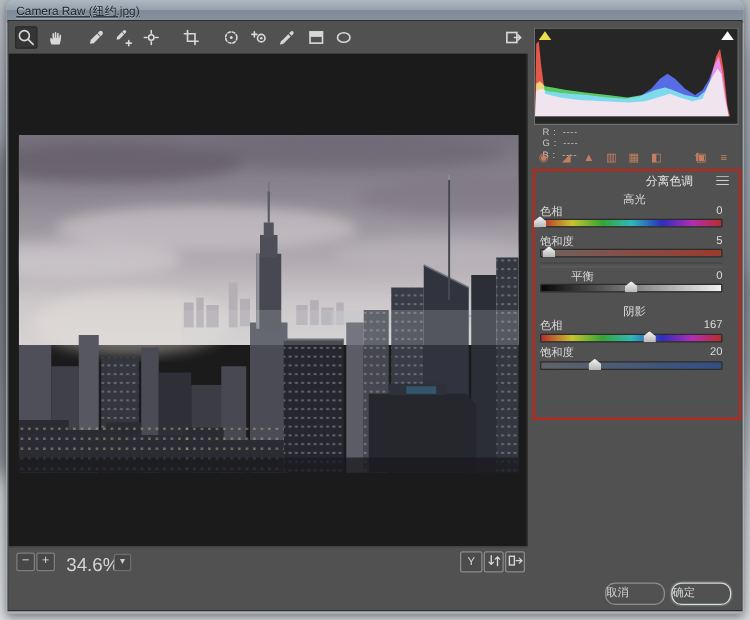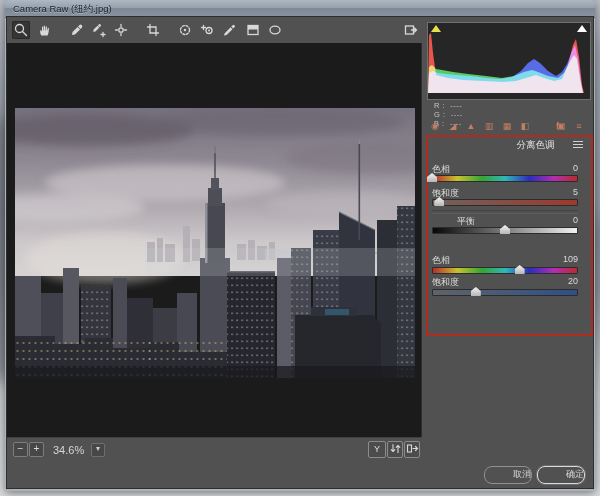--- a/index.html
+++ b/index.html
@@ -9,39 +9,39 @@
     background:linear-gradient(180deg,#b7bcc3 0%,#999fa8 18%,#7e838c 42%,#8a8f97 58%,#c2c4c8 78%,#d9dadc 100%);
   }
   .blob{position:absolute;filter:blur(9px);opacity:.7;}
   
   .win{position:absolute;left:5px;top:0;width:590px;height:491px;
     background:#aab3bb;border-radius:6px 6px 3px 3px;
     box-shadow:0 2px 8px rgba(0,0,0,.45);}
   .titlebar{position:absolute;left:0;top:0;right:0;height:17px;border-radius:5px 5px 0 0;
     background:linear-gradient(180deg,#aeb8c2 0%,#96a1ad 45%,#7e8a97 50%,#8893a0 100%);
     border-bottom:1px solid #5f6a75;}
-  .title-text{position:absolute;left:8px;top:3px;font-size:9.5px;color:#15202b;text-shadow:0 1px 0 rgba(255,255,255,.35);}
+  .title-text{position:absolute;left:8px;top:3px;font-size:9.5px;color:#15202b;text-shadow:0 1px 0 rgba(255,255,255,.35);text-decoration:underline;}
   .content{position:absolute;left:2px;top:17px;width:586px;height:471px;background:#515151;outline:1px solid #2e2e2e;}
 
   
   .toolbar{position:absolute;left:0;top:0;width:414px;height:26px;background:#515151;border-bottom:1px solid #3b3b3b;}
   .tool{position:absolute;top:4px;width:18px;height:18px;border-radius:2px;}
   .tool svg{position:absolute;left:1px;top:1px;}
   .tool.sel{background:#353535;box-shadow:inset 0 0 0 1px #2a2a2a;}
   .ticon{stroke:#d8d8d8;fill:none;stroke-width:1.3;stroke-linecap:round;}
 
   
   .preview{position:absolute;left:0;top:26px;width:414px;height:394px;background:#1b1b1b;border-right:1px solid #2d2d2d;}
   .photo{position:absolute;left:8px;top:65px;width:400px;height:270px;}
 
   
   .pbar{position:absolute;left:0;top:420px;width:414px;height:23px;background:#515151;border-top:1px solid #404040;}
   .sqbtn{position:absolute;top:4px;width:13px;height:13px;background:#474747;border:1px solid #7d7d7d;border-radius:2px;
     color:#ddd;font-size:10px;line-height:11px;text-align:center;}
-  .zoomtext{position:absolute;left:46px;top:6px;font-size:11px;color:#d6d6d6;}
+  .zoomtext{position:absolute;left:46px;top:6px;font-size:15px;color:#d6d6d6;}
   .ddbtn{position:absolute;left:84px;top:5px;width:12px;height:12px;background:#474747;border:1px solid #6e6e6e;border-radius:2px;
     color:#ccc;font-size:8px;line-height:10px;text-align:center;}
   .vbtn{position:absolute;top:3px;height:15px;background:#4c4c4c;border:1px solid #8b8b8b;border-radius:2px;
     color:#ddd;font-size:9px;text-align:center;line-height:14px;}
 
   
   .histo{position:absolute;left:420px;top:5px;width:162px;height:76px;background:#262626;border:1px solid #6f6f6f;}
   .clip{position:absolute;width:0;height:0;border-left:5px solid transparent;border-right:5px solid transparent;}
   .rgbrow{position:absolute;font-size:7.5px;color:#c6c6c6;letter-spacing:.5px;}
   .tabs{position:absolute;left:420px;top:103px;width:164px;height:14px;}
@@ -58,21 +58,21 @@
   .rainbow{background:linear-gradient(90deg,#b92b2b 0%,#c8c32e 17%,#35a435 34%,#2fb8b8 50%,#2d2dbd 67%,#b32db3 84%,#b92b2b 100%);}
   .hlsat{background:linear-gradient(90deg,#6f625e,#9c3a2c);}
   .bal{background:linear-gradient(90deg,#070707,#f2f2f2);}
   .shsat{background:linear-gradient(90deg,#5f6468,#2f4f86);}
   .thumb{position:absolute;top:-1px;width:10px;height:9px;background:linear-gradient(#f4f4f4,#b5b5b5);
     clip-path:polygon(50% 0,100% 45%,100% 100%,0 100%,0 45%);}
   .sep{position:absolute;left:425px;width:146px;height:2px;border-top:1px solid #454545;border-bottom:1px solid #5d5d5d;}
 
   
   .dlgbtn{position:absolute;top:449px;width:46px;height:16px;border-radius:8px;background:transparent;
-    font-size:9px;color:#d6d6d6;text-align:right;line-height:15px;}
+    font-size:9px;color:#d6d6d6;text-align:left;line-height:15px;}
   .cancel{left:477px;border:1px solid #909090;}
   .ok{left:530px;border:1px solid #d8dcdf;box-shadow:0 0 0 1px #6a6f72;}
 </style>
 </head>
 <body>
 
 <div class="blob" style="left:-20px;top:120px;width:40px;height:260px;background:#6d7178;"></div>
 <div class="blob" style="right:-20px;top:40px;width:40px;height:180px;background:#9aa0a8;"></div>
 
 <div class="win">
@@ -310,20 +310,21 @@
       <span class="tab" style="left:126px">fx</span>
       <span class="tab" style="left:127px">▣</span>
       <span class="tab" style="left:145px">≡</span>
     </div>
 
     <div class="redbox"></div>
 
     <div class="ptitle" style="top:122px">分离色调</div>
     <div class="pmenu"></div>
 
+    <div class="sec" style="top:136px">高光</div>
 
     <span class="lbl" style="left:425px;top:146px">色相</span>
     <span class="val" style="top:146px">0</span>
     <div class="slider" style="left:425px;top:157px">
       <div class="track rainbow"></div>
       <div class="thumb" style="left: calc(0% - 5px);"></div>
     </div>
 
     <span class="lbl" style="left:425px;top:170px">饱和度</span>
     <span class="val" style="top:170px">5</span>
@@ -334,23 +335,24 @@
 
     <div class="sep" style="top:193px"></div>
 
     <span class="lbl" style="left:450px;top:198px">平衡</span>
     <span class="val" style="top:198px">0</span>
     <div class="slider" style="left:425px;top:209px">
       <div class="track bal"></div>
       <div class="thumb" style="left: calc(50% - 5px);"></div>
     </div>
 
+    <div class="sec" style="top:226px">阴影</div>
 
     <span class="lbl" style="left:425px;top:237px">色相</span>
-    <span class="val" style="top:237px">109</span>
+    <span class="val" style="top:237px">167</span>
     <div class="slider" style="left:425px;top:249px">
       <div class="track rainbow"></div>
       <div class="thumb" style="left: calc(60% - 5px);"></div>
     </div>
 
     <span class="lbl" style="left:425px;top:259px">饱和度</span>
     <span class="val" style="top:259px">20</span>
     <div class="slider" style="left:425px;top:271px">
       <div class="track shsat"></div>
       <div class="thumb" style="left: calc(30% - 5px);"></div>

